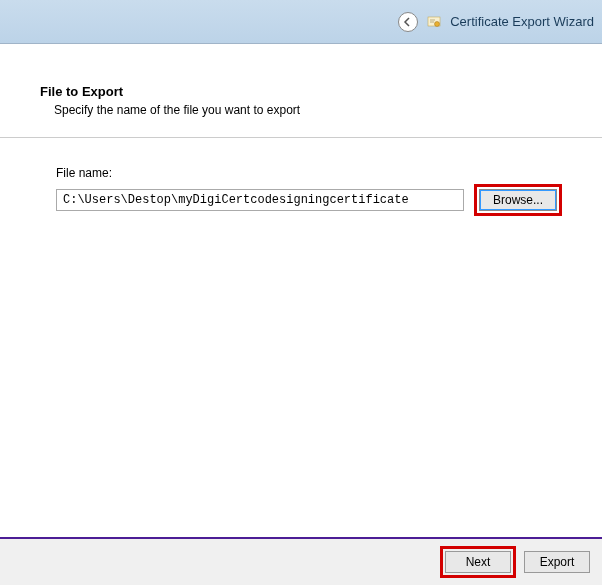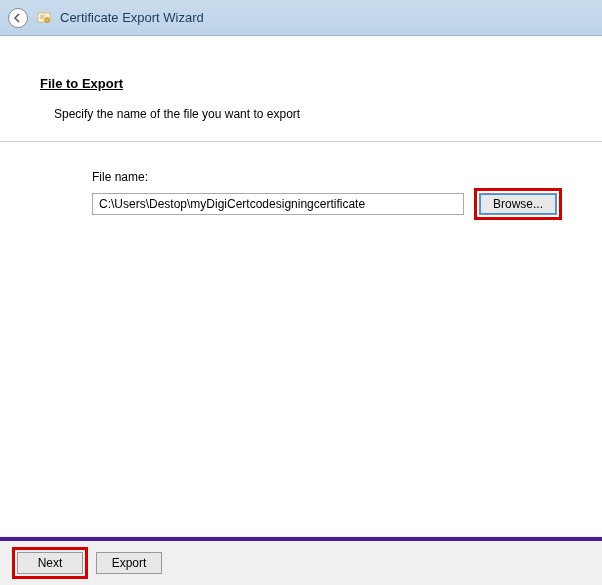--- a/index.html
+++ b/index.html
@@ -9,26 +9,27 @@
     }
     body {
       font-family: "Segoe UI", Tahoma, sans-serif;
       font-size: 12px;
       width: 602px;
       height: 585px;
       background: #f0f0f0;
       position: relative;
     }
     .title-bar {
-      height: 36px;
+      height: 44px;
       background: linear-gradient(to bottom, #c9dced, #bcd3e8);
       border-bottom: 1px solid #a0b4c8;
       display: flex;
       align-items: center;
       padding: 0 8px;
+      justify-content: flex-end;
     }
     .back-button {
       width: 20px;
       height: 20px;
       border: 1px solid #888;
       border-radius: 50%;
       background: #fff;
       display: flex;
       align-items: center;
       justify-content: center;
@@ -50,55 +51,54 @@
     }
     .content {
       background: #fff;
       padding: 40px 40px 0 40px;
       height: 500px;
     }
     .heading {
       font-size: 13px;
       font-weight: bold;
       color: #000;
-      margin-bottom: 16px;
-      text-decoration: underline;
+      margin-bottom: 4px;
     }
     .subheading {
       font-size: 12px;
       color: #000;
       margin-left: 14px;
       margin-bottom: 20px;
     }
     .separator {
       border: none;
       border-top: 1px solid #ccc;
       margin: 0 -40px 28px -40px;
     }
     .field-row {
-      margin-left: 52px;
+      margin-left: 16px;
     }
     .field-label {
       font-size: 12px;
       color: #000;
       margin-bottom: 4px;
       display: block;
     }
     .input-row {
       display: flex;
       align-items: center;
       gap: 10px;
     }
     .file-input {
-      width: 374px;
+      width: 408px;
       height: 22px;
       border: 1px solid #aaa;
       padding: 2px 6px;
       font-size: 12px;
-      font-family: Liberation Sans, sans-serif;
+      font-family: Liberation Mono, monospace;
     }
     .browse-highlight {
       border: 3px solid #d30000;
       padding: 2px;
       display: inline-block;
     }
     .browse-button {
       width: 78px;
       height: 22px;
       background: #e8e8e8;
@@ -109,23 +109,24 @@
       box-shadow: 0 0 0 1px #3399ff inset;
       text-align: center;
     }
     .footer {
       position: absolute;
       bottom: 0;
       left: 0;
       right: 0;
       height: 48px;
       background: #f0f0f0;
-      border-top: 4px solid #4c1d95;
+      border-top: 2px solid #4c1d95;
       display: flex;
       align-items: center;
+      justify-content: flex-end;
       padding: 0 12px;
       gap: 8px;
     }
     .next-highlight {
       border: 3px solid #d30000;
       padding: 2px;
       display: inline-block;
     }
     .next-button, .cancel-button {
       width: 66px;

